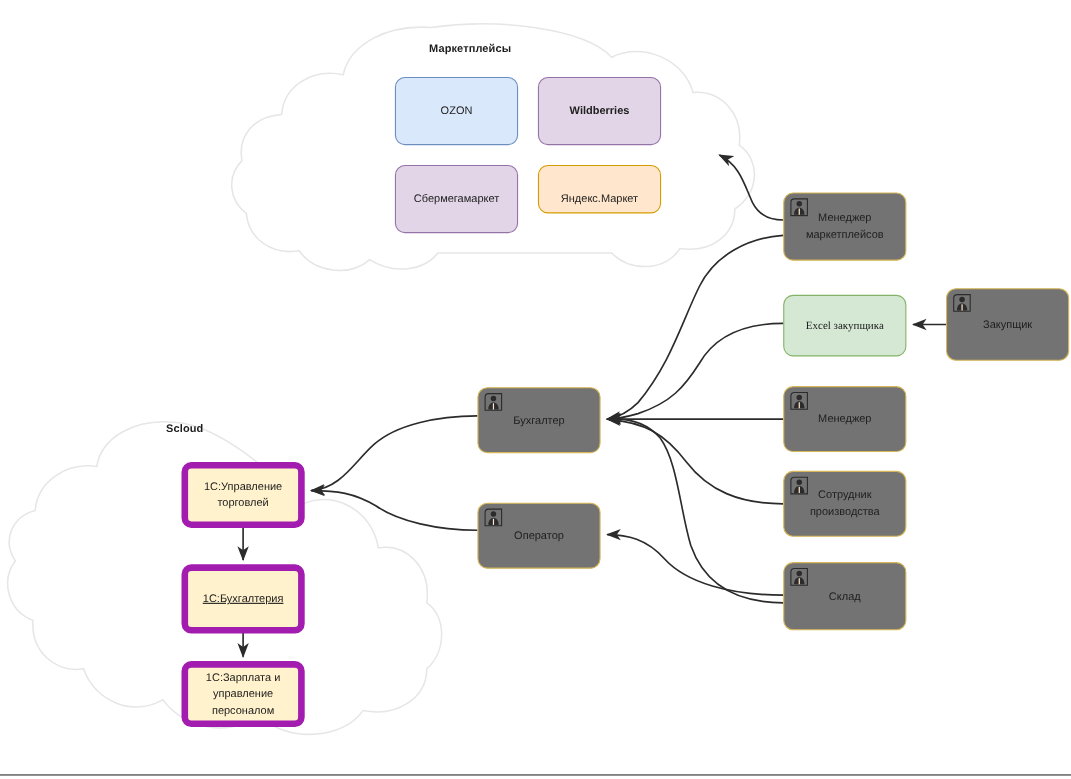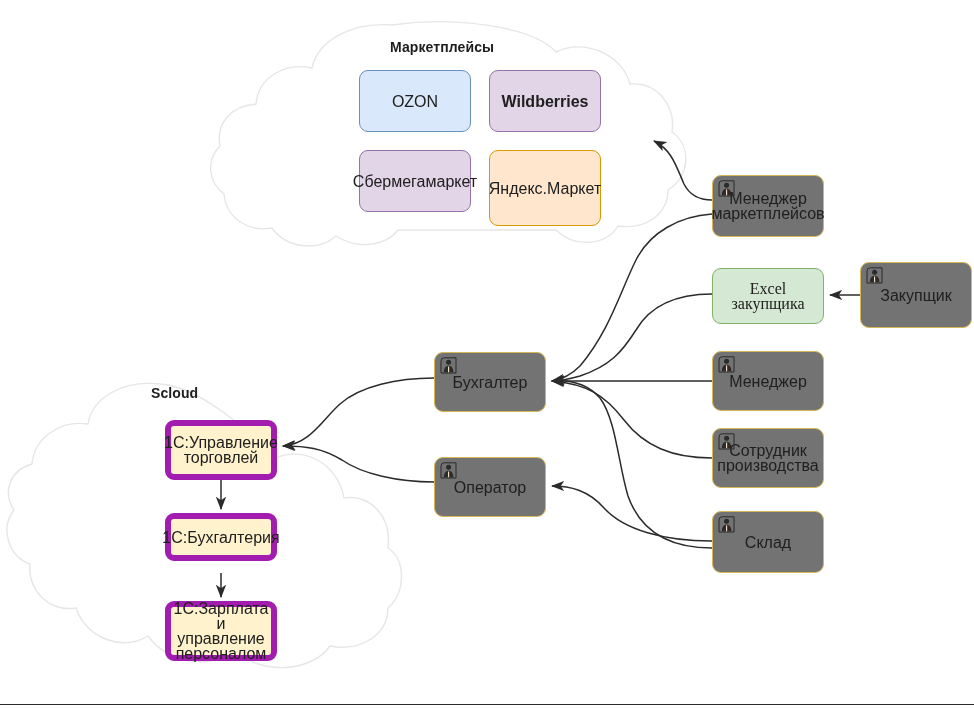--- a/index.html
+++ b/index.html
@@ -16,35 +16,35 @@
     overflow:hidden;
   }
   #edges{
     position:absolute;
     left:0;top:0;
     width:974px;height:708px;
     pointer-events:none;
   }
   .cloud-label{
     position:absolute;
-    font-size:14px;
+    font-size:10px;
     font-weight:bold;
     color:#1d1d1d;
     letter-spacing:.1px;
     white-space:nowrap;
   }
   .node{
     position:absolute;
     box-sizing:border-box;
     border-radius:9px;
     display:flex;
     align-items:center;
     justify-content:center;
     text-align:center;
-    font-size:16px;
+    font-size:10px;
     line-height:15px;
     color:#202020;
     padding:4px 6px;
     z-index:3;
   }
   .node .label{white-space:pre-line;}
   .actor{
     background:#737373;
     border:1px solid #d6b656;
   }
@@ -159,21 +159,21 @@
   </div>
 
   <div class="node mp-purple" style="left:489px;top:70px;width:112px;height:62px;font-weight:bold;">
     <span class="label">Wildberries</span>
   </div>
 
   <div class="node mp-purple" style="left:359px;top:150px;width:112px;height:62px;">
     <span class="label">Сбермегамаркет</span>
   </div>
 
-  <div class="node mp-orange" style="left:489px;top:150px;width:112px;height:76px;">
+  <div class="node mp-orange" style="left:489px;top:150px;width:112px;height:44px;align-items:flex-end;">
     <span class="label">Яндекс.Маркет</span>
   </div>
 
   <div class="node actor" style="left:712px;top:175px;width:112px;height:62px;">
     <svg class="person-icon" viewBox="0 0 20 18">
       <path d="M2 17 L2 5 A3.2 3.2 0 0 1 5.2 1.8 L17 1.8 L17 17 Z" fill="none" stroke="#2b2b2b" stroke-width="1"></path>
       <circle cx="9.6" cy="6.3" r="2.5" fill="#2b2b2b"></circle>
       <path d="M4.9 16.2 C4.9 11.8 7.0 9.8 9.6 9.8 C12.2 9.8 14.3 11.8 14.3 16.2 Z" fill="#2b2b2b"></path>
       <path d="M9.6 10.6 L9.6 16.2" stroke="#ffe6cc" stroke-width="1.1"></path>
     </svg>
@@ -244,21 +244,21 @@
       <path d="M9.6 10.6 L9.6 16.2" stroke="#ffe6cc" stroke-width="1.1"></path>
     </svg>
     <span class="label">Оператор</span>
   </div>
 
   <div class="node plain-yellow" style="left:165px;top:420px;width:112px;height:60px;">
     <span class="label">1С:Управление
 торговлей</span>
   </div>
 
-  <div class="node plain-yellow" style="left:165px;top:513px;width:112px;height:48px;">
+  <div class="node plain-yellow" style="left:165px;top:513px;width:112px;height:63px;text-decoration:underline;">
     <span class="label">1С:Бухгалтерия</span>
   </div>
 
   <div class="node plain-yellow" style="left:165px;top:601px;width:112px;height:60px;">
     <span class="label">1С:Зарплата и
 управление
 персоналом</span>
   </div>
 
   <div class="bottom-rule" style="top:704px;"></div>

